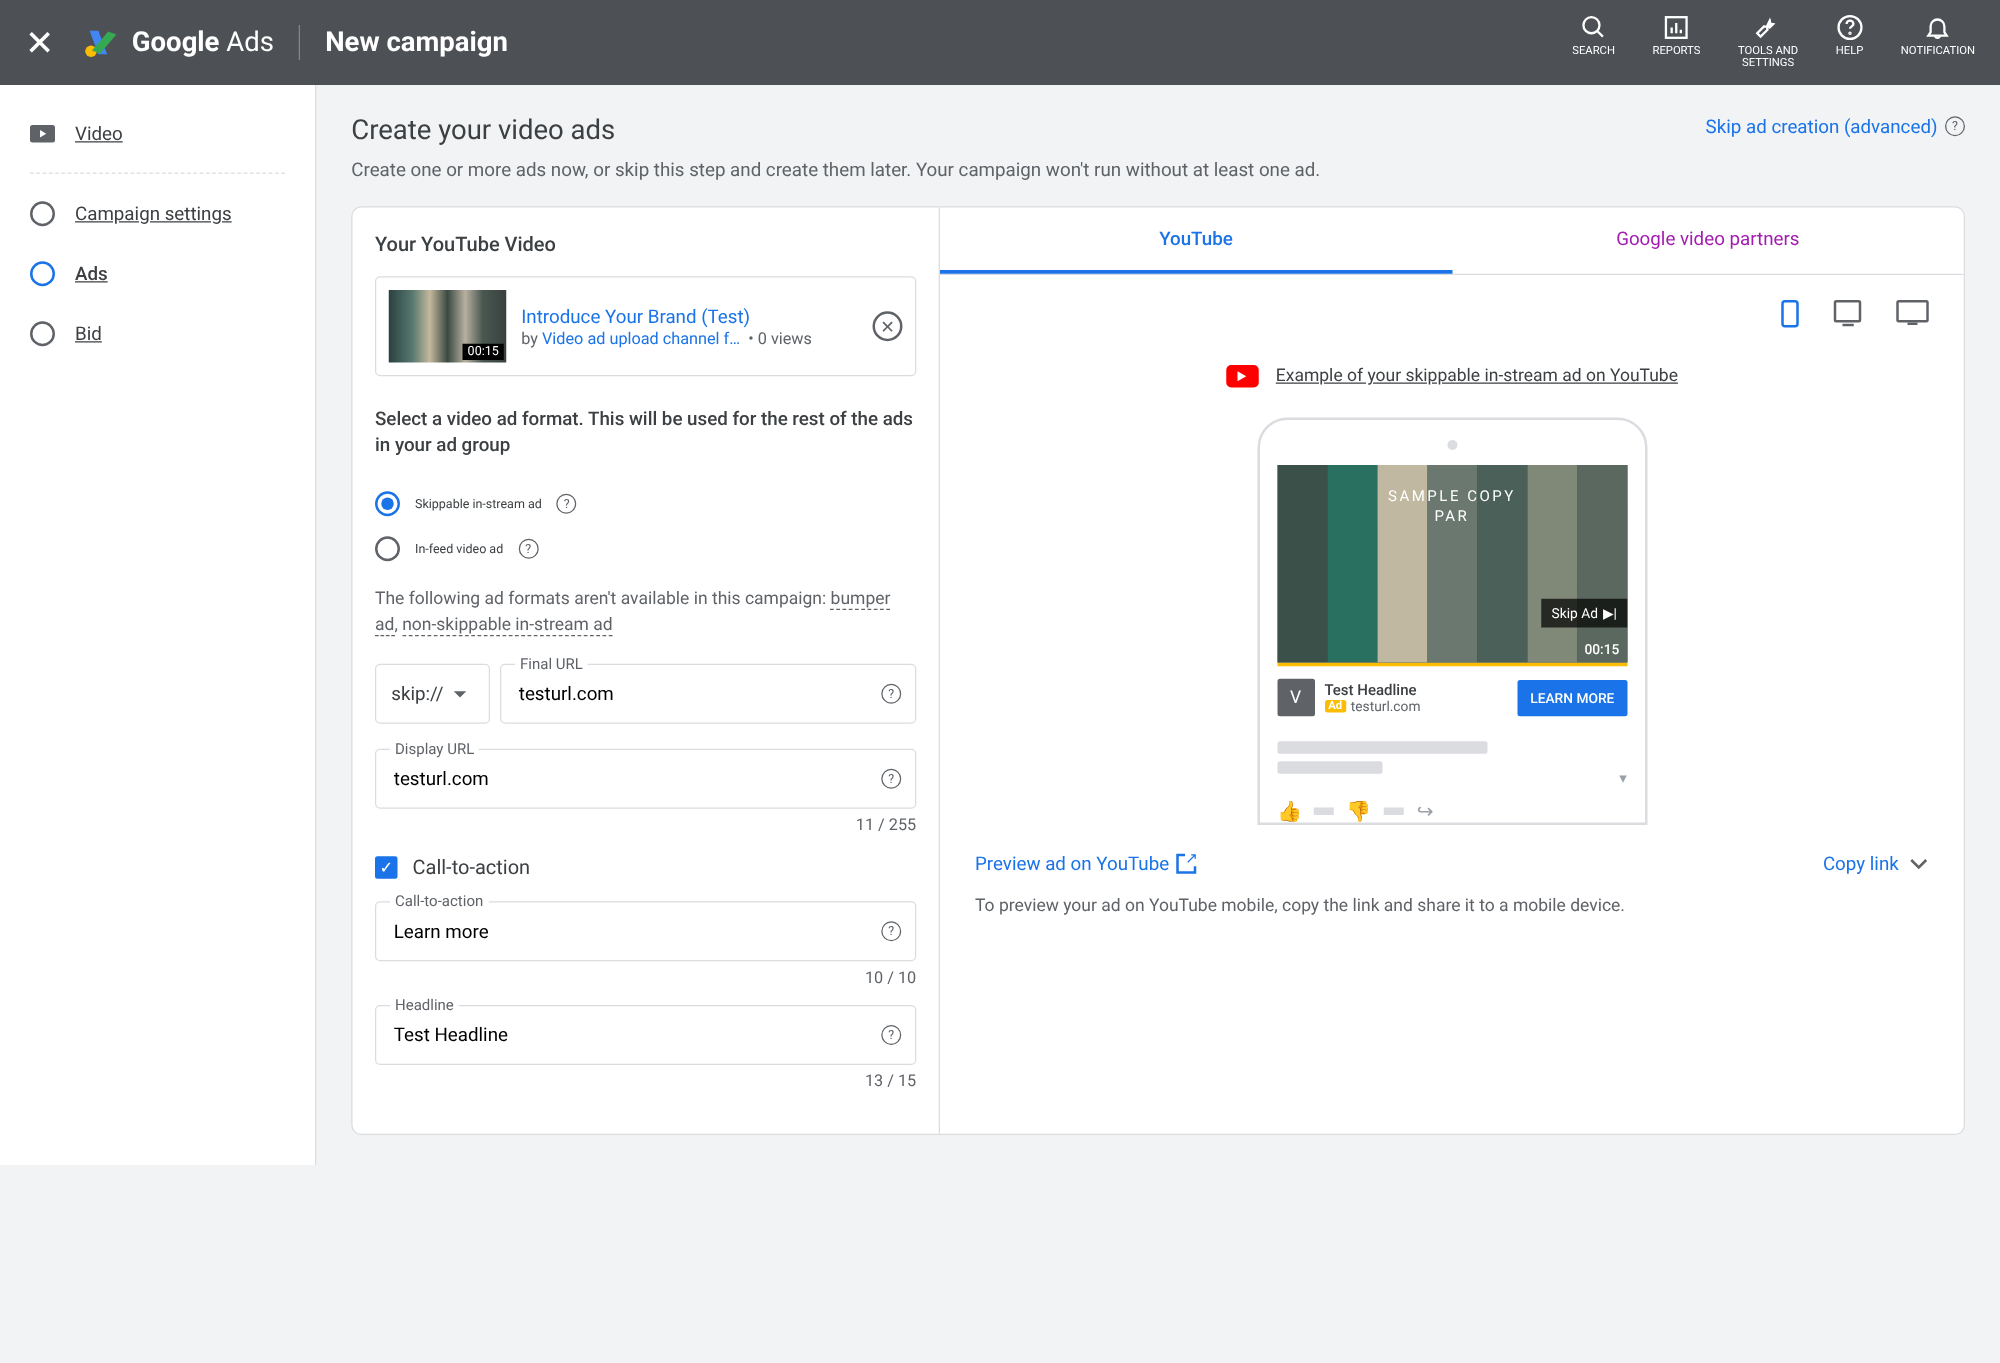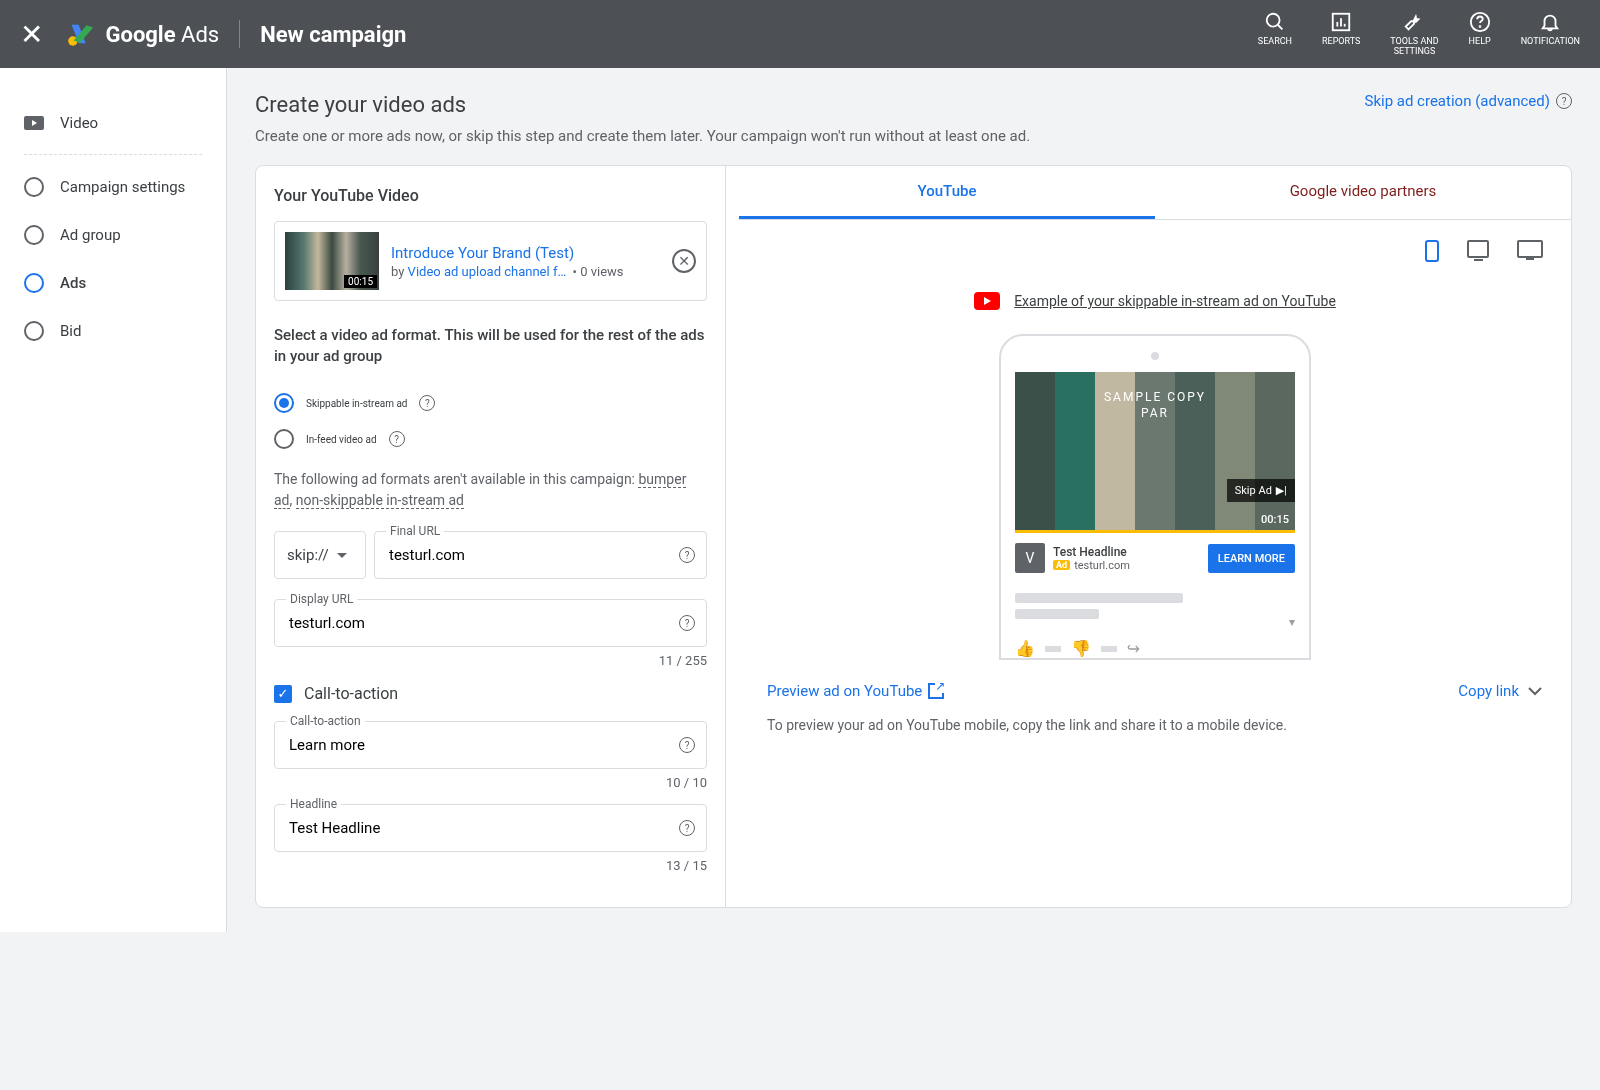--- a/index.html
+++ b/index.html
@@ -14,37 +14,37 @@
     .logo-bold { font-weight: 700; }
     .divider-v { width: 1px; height: 28px; background: rgba(255,255,255,0.3); margin: 0 20px; }
     .header-title { font-size: 22px; font-weight: 700; flex: 1; }
     .header-tools { display: flex; gap: 30px; }
     .tool-item { display: flex; flex-direction: column; align-items: center; gap: 4px; cursor: pointer; }
     .tool-icon { font-size: 22px; }
     .tool-label { font-size: 9px; text-align: center; line-height: 1.1; }
     
     
     .main { display: flex; }
-    .sidebar { width: 227px; background: #fff; padding: 32px 0; border-right: 1px solid #dadce0; }
+    .sidebar { width: 253px; background: #fff; padding: 16px 0; border-right: 1px solid #dadce0; text-decoration: underline; }
     .side-item { display: flex; align-items: center; gap: 16px; padding: 14px 24px; cursor: pointer; font-size: 15px; color: #3c4043; }
     .side-item.current { font-weight: 500; }
     .side-item.current .side-radio { border: 2px solid #1a73e8; }
     .side-video-icon { width: 20px; height: 14px; background: #5f6368; border-radius: 2px; position: relative; display: flex; align-items: center; justify-content: center; }
     .side-video-icon::after { content:''; border-left: 5px solid #fff; border-top: 3px solid transparent; border-bottom: 3px solid transparent; }
     .side-radio { width: 20px; height: 20px; border: 2px solid #5f6368; border-radius: 50%; }
     .side-dash { border-top: 1px dashed #dadce0; margin: 8px 24px; }
     
     .content { flex: 1; padding: 24px 28px; }
     .content-head { display: flex; justify-content: space-between; align-items: flex-start; margin-bottom: 10px; }
     .page-title { font-size: 22px; color: #3c4043; font-weight: 400; }
     .skip-link { color: #1a73e8; font-size: 15px; display: flex; align-items: center; gap: 6px; cursor: pointer; }
     .help-circle { width: 16px; height: 16px; border: 1.5px solid #5f6368; border-radius: 50%; display: inline-flex; align-items: center; justify-content: center; font-size: 10px; color: #5f6368; }
     .subtitle { font-size: 15px; color: #5f6368; margin-bottom: 20px; }
     
-    .two-col { display: flex; gap: 13px; background: #fff; border-radius: 8px; overflow: hidden; border: 1px solid #dadce0; }
+    .two-col { display: flex; gap: 0; background: #fff; border-radius: 8px; overflow: hidden; border: 1px solid #dadce0; }
     .left-col { width: 470px; padding: 20px 18px; border-right: 1px solid #dadce0; }
     .right-col { flex: 1; }
     
     .section-title { font-size: 16px; font-weight: 500; margin-bottom: 16px; }
     
     .video-card { border: 1px solid #dadce0; border-radius: 4px; padding: 10px; display: flex; gap: 12px; align-items: center; margin-bottom: 24px; }
     .thumb { width: 94px; height: 58px; background: linear-gradient(90deg, #2a4040 0%, #577870 20%, #c4b89c 35%, #3a4a42 50%, #b8b0a0 65%, #485850 80%, #3a4040 100%); position: relative; }
     .thumb-time { position: absolute; bottom: 2px; right: 2px; background: #000; color: #fff; font-size: 10px; padding: 1px 4px; }
     .video-info { flex: 1; }
     .video-title { color: #1a73e8; font-size: 15px; margin-bottom: 2px; }
@@ -70,21 +70,21 @@
     .field-label { position: absolute; top: -7px; left: 12px; background: #fff; padding: 0 4px; font-size: 12px; color: #5f6368; }
     .text-input { width: 100%; border: 1px solid #dadce0; border-radius: 4px; padding: 14px 40px 14px 14px; font-size: 15px; outline: none; }
     .field-help { position: absolute; right: 12px; top: 50%; transform: translateY(-50%); }
     .char-count { text-align: right; font-size: 13px; color: #5f6368; margin: 6px 0 14px; }
     
     .checkbox-row { display: flex; align-items: center; gap: 12px; margin: 16px 0 18px; }
     .checkbox { width: 18px; height: 18px; background: #1a73e8; border-radius: 2px; display: flex; align-items: center; justify-content: center; color: #fff; font-size: 13px; }
     
     
     .tabs { display: flex; border-bottom: 1px solid #dadce0; }
-    .tab { flex: 1; text-align: center; padding: 16px; font-size: 15px; cursor: pointer; color: #7f1d1d; }
+    .tab { flex: 1; text-align: center; padding: 16px; font-size: 15px; cursor: pointer; color: #a21caf; }
     .tab.active { color: #1a73e8; border-bottom: 3px solid #1a73e8; font-weight: 500; }
     
     .device-row { display: flex; justify-content: flex-end; gap: 28px; padding: 20px 28px; }
     .device-icon { width: 22px; height: 18px; cursor: pointer; }
     .device-mobile { width: 14px; height: 22px; border: 2px solid #1a73e8; border-radius: 3px; position: relative; }
     .device-desktop { border: 2px solid #5f6368; border-radius: 2px; position: relative; }
     .device-desktop::after { content:''; position: absolute; bottom: -5px; left: 25%; width: 50%; height: 2px; background: #5f6368; }
     .device-tv { border: 2px solid #5f6368; border-radius: 2px; width: 26px; position: relative; }
     .device-tv::after { content:''; position: absolute; bottom: -4px; left: 30%; width: 40%; height: 2px; background: #5f6368; }
     
@@ -188,24 +188,20 @@
   <div class="sidebar">
     <div class="side-item">
       <span class="side-video-icon"></span>
       <span>Video</span>
     </div>
     <div class="side-dash"></div>
     <div class="side-item">
       <span class="side-radio"></span>
       <span>Campaign settings</span>
     </div>
-    <div class="side-item">
-      <span class="side-radio"></span>
-      <span>Ad group</span>
-    </div>
     <div class="side-item current">
       <span class="side-radio"></span>
       <span>Ads</span>
     </div>
     <div class="side-item">
       <span class="side-radio"></span>
       <span>Bid</span>
     </div>
   </div>
 

